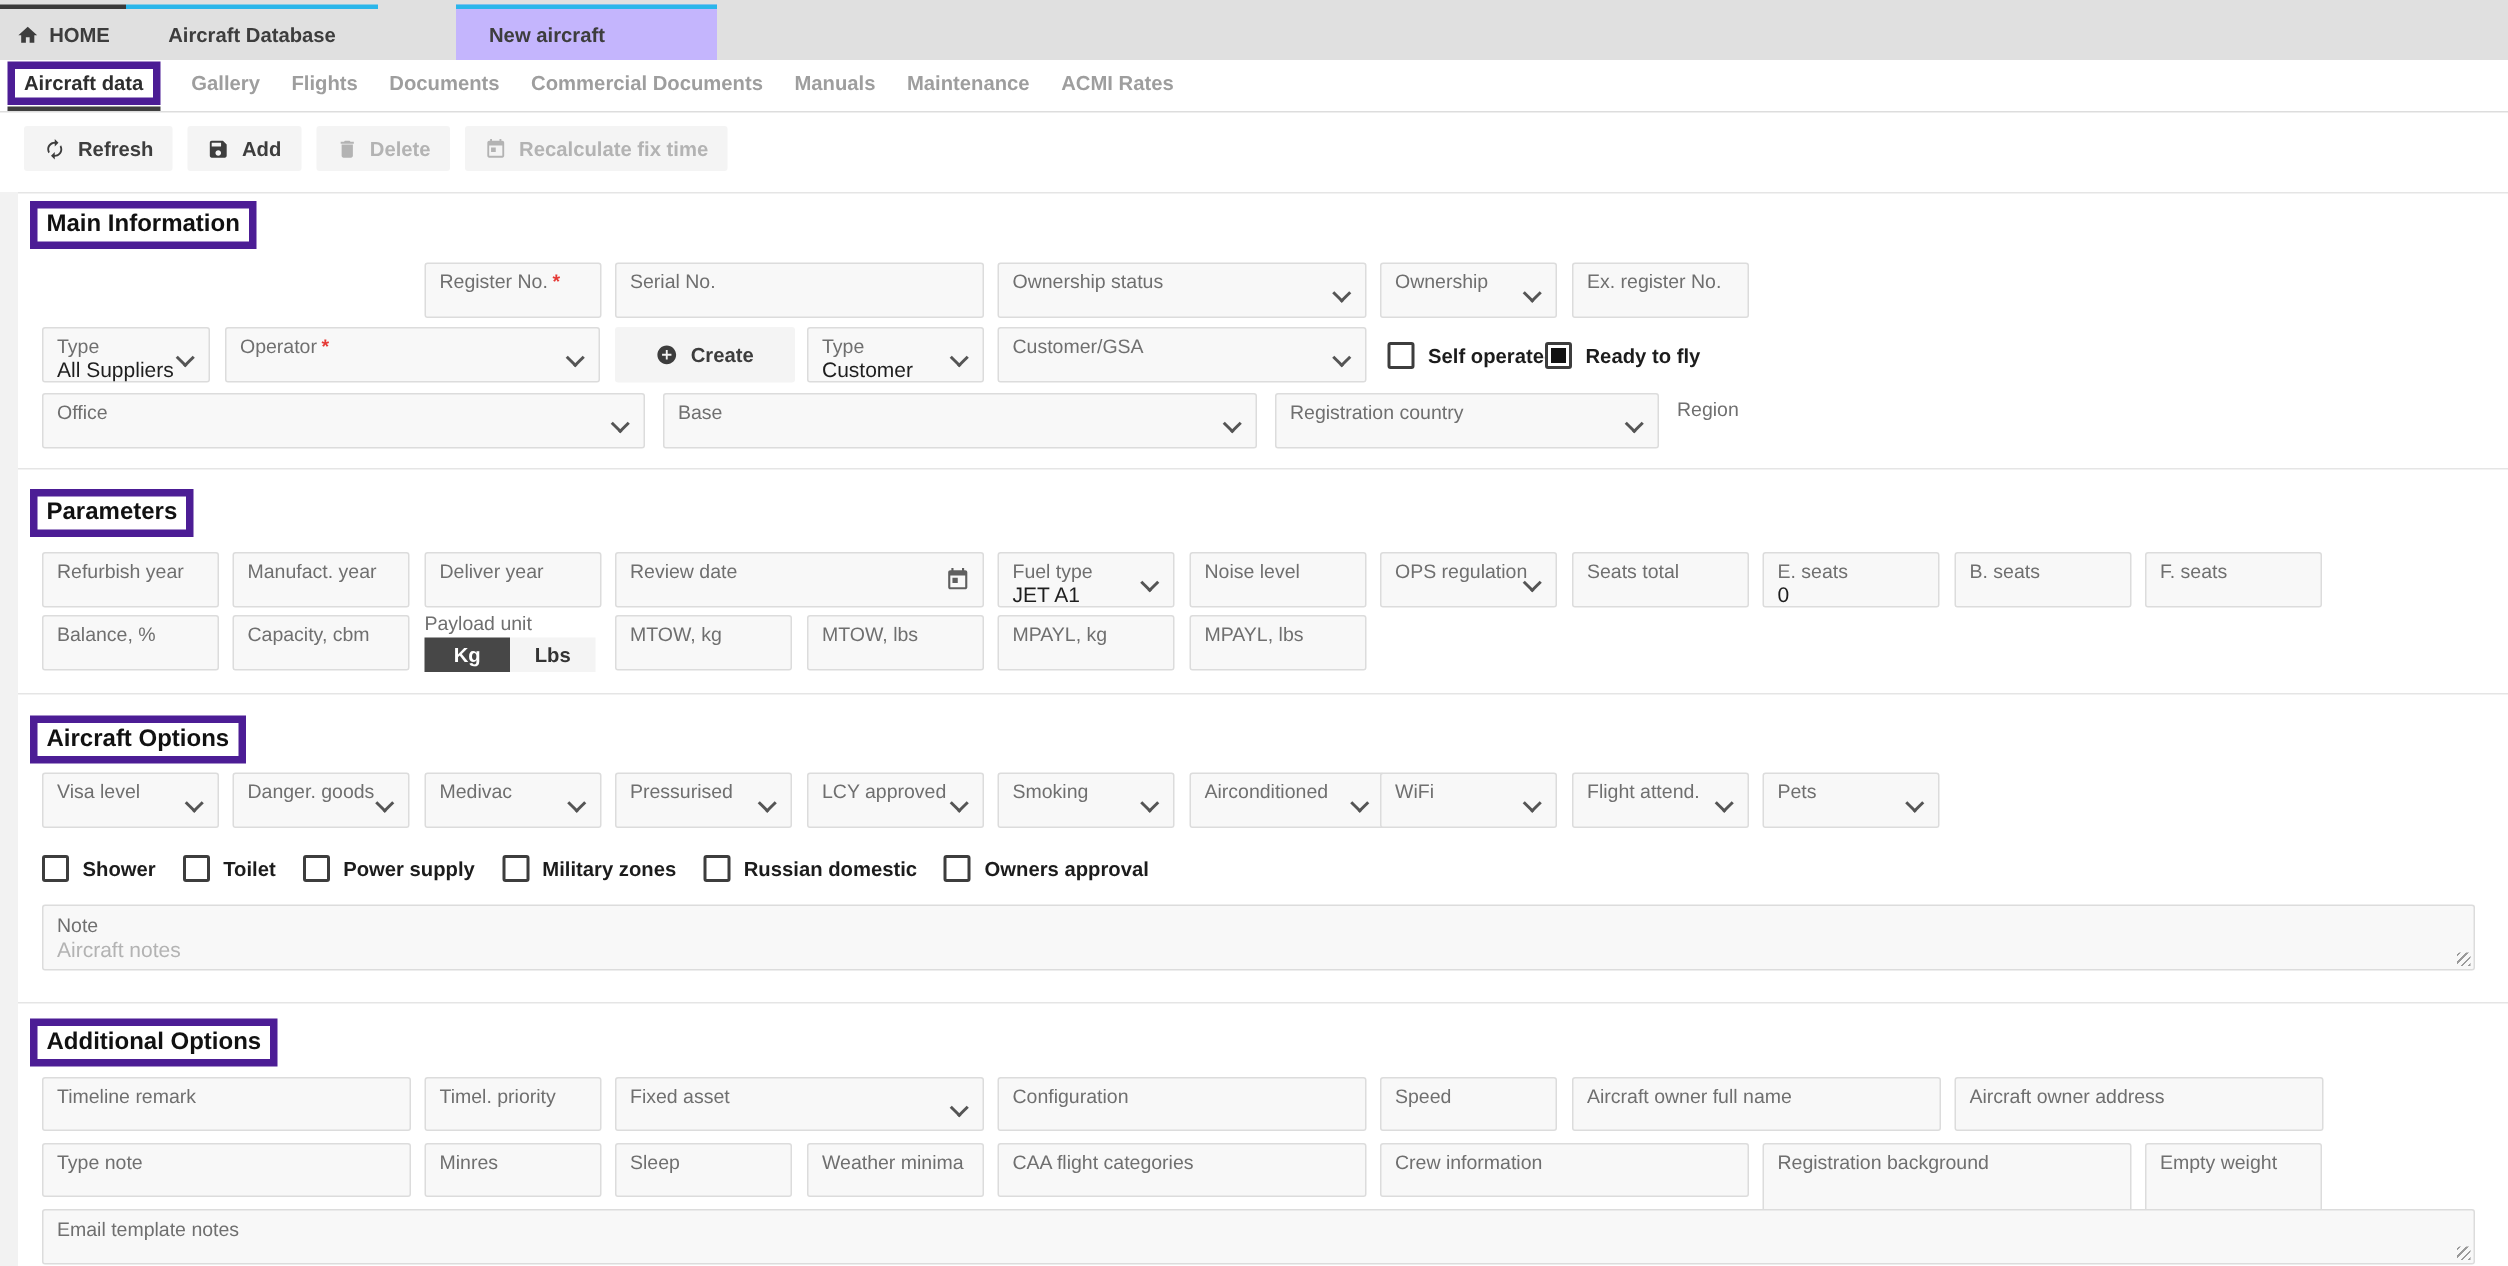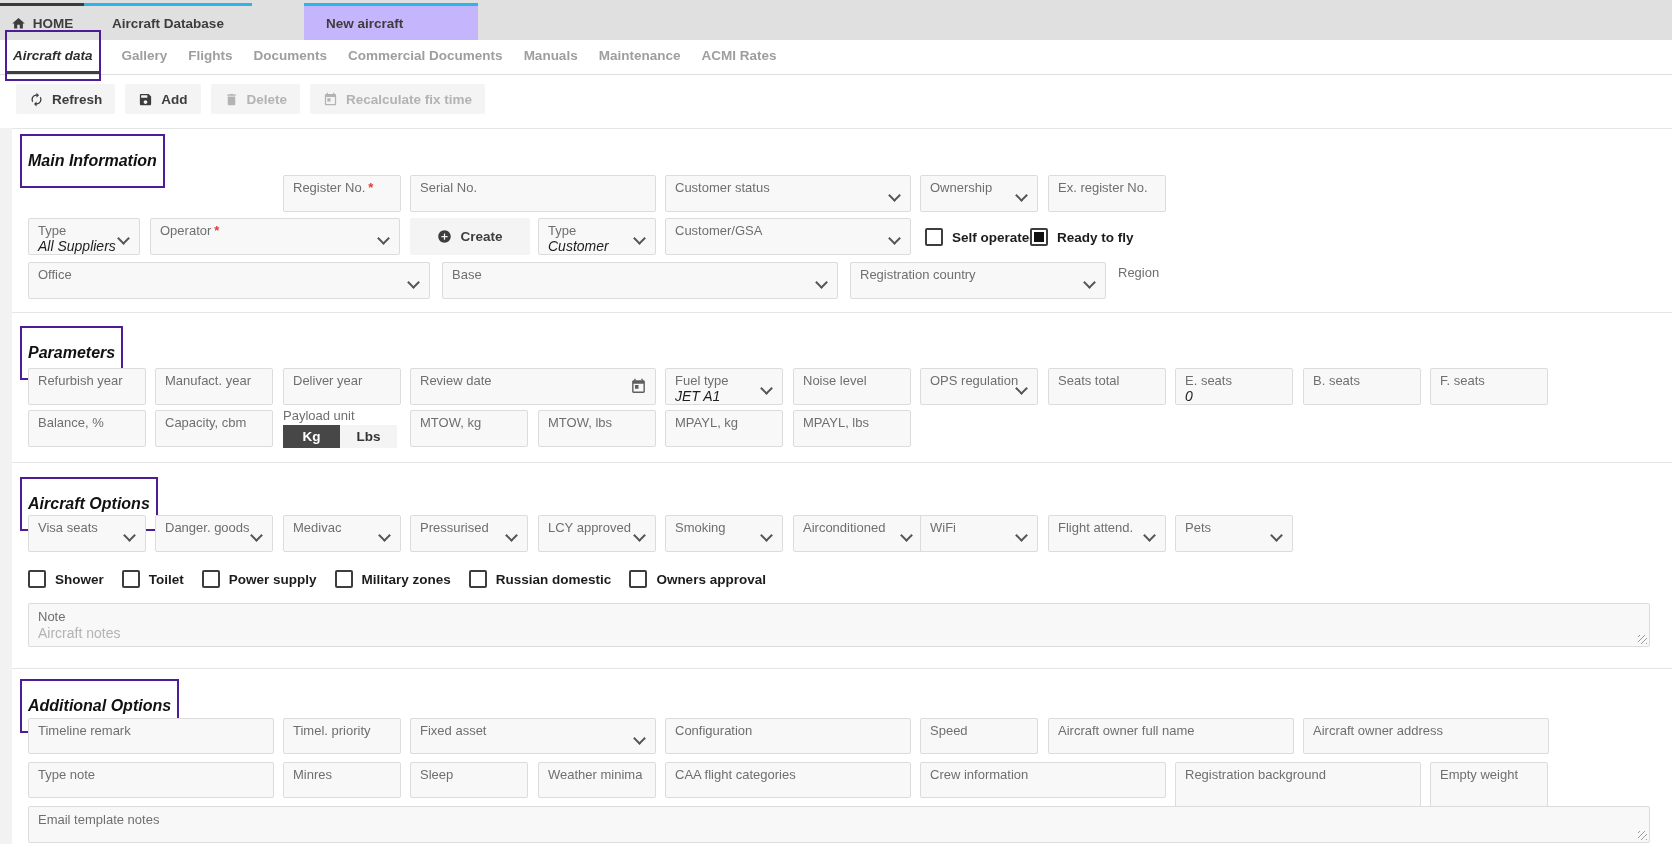--- a/index.html
+++ b/index.html
@@ -15,40 +15,40 @@
   .tab-db{left:84px;width:168px;border-top-color:#2ab6ea;}
   .tab-new{left:272px;width:174px;border-top-color:#2ab6ea;background:#c4b5fd;justify-content:flex-start;padding-left:22px;margin-left:32px;}
 
   
   .subbar{position:absolute;left:0;top:40px;width:1672px;height:35px;background:#fff;
           border-bottom:1px solid #ddd;box-sizing:border-box;display:flex;align-items:stretch;
           gap:21px;padding-left:5px;}
   .subtab{display:flex;align-items:center;font-weight:bold;font-size:13.5px;color:#9e9e9e;
           border-bottom:3px solid transparent;box-sizing:border-box;white-space:nowrap;}
   .subtab.active{color:#2e2e2e;border-bottom-color:#3f3f3f;}
-  .red-box{border:2px solid #4c1d95;padding:16px 6px;font-style:italic;}
+  .red-box{border:5px solid #4c1d95;padding:2px 6px;}
 
   
   .toolbar{position:absolute;left:16px;top:84px;display:flex;gap:10px;}
   .tbtn{display:flex;align-items:center;gap:8px;height:30px;padding:0 13px;background:#f4f4f4;
         border-radius:2px;font-weight:bold;font-size:13.5px;color:#3d3d3d;}
   .tbtn svg{fill:#3d3d3d;}
   .tbtn.disabled{color:#b3b3b3;}
   .tbtn.disabled svg{fill:#b3b3b3;}
 
   
   .gutter{position:absolute;left:0;top:128px;width:12px;height:716px;background:#f2f2f2;}
   .sep{position:absolute;left:12px;width:1660px;height:1px;background:#e5e5e5;}
   .section-title{position:absolute;font-weight:bold;font-size:16px;color:#111;white-space:nowrap;}
 
   
   .field{position:absolute;height:37px;background:#f8f8f8;border:1px solid #dcdcdc;border-radius:2px;
          box-sizing:border-box;padding:4px 9px 0;}
   .flabel{font-size:13px;color:#6f6f6f;line-height:15px;white-space:nowrap;overflow:hidden;}
-  .fvalue{font-size:14px;color:#1e1e1e;line-height:17px;white-space:nowrap;font-style:italic;}
+  .fvalue{font-size:14px;color:#1e1e1e;line-height:17px;white-space:nowrap;}
   .req{color:#e53935;margin-left:3px;font-weight:bold;}
   .chev{position:absolute;right:11px;top:15px;width:7px;height:7px;border-right:2px solid #555;
         border-bottom:2px solid #555;transform:rotate(45deg);}
   .plain-label{position:absolute;font-size:13px;color:#6f6f6f;white-space:nowrap;}
   .cal-icon{position:absolute;right:8px;top:9px;}
   .grip{position:absolute;right:2px;bottom:2px;width:9px;height:9px;
         background:repeating-linear-gradient(-45deg,#9a9a9a 0 1.2px,transparent 1.2px 3.6px);}
 
   
   .check{position:absolute;display:flex;align-items:center;gap:9px;font-weight:bold;
@@ -161,21 +161,21 @@
 
   <div class="section-title red-box" style="left:20px;top:134px"><span>Main Information</span></div>
 
   <div class="field" style="left:283px;top:175px;width:118px">
     <div class="flabel"><span>Register No.</span><span class="req">*</span></div>
   </div>
   <div class="field" style="left:410px;top:175px;width:246px">
     <div class="flabel"><span>Serial No.</span></div>
   </div>
   <div class="field" style="left:665px;top:175px;width:246px">
-    <div class="flabel"><span>Customer status</span></div>
+    <div class="flabel"><span>Ownership status</span></div>
     <span class="chev"></span>
   </div>
   <div class="field" style="left:920px;top:175px;width:118px">
     <div class="flabel"><span>Ownership</span></div>
     <span class="chev"></span>
   </div>
   <div class="field" style="left:1048px;top:175px;width:118px">
     <div class="flabel"><span>Ex. register No.</span></div>
   </div>
 
@@ -289,21 +289,21 @@
   <div class="field" style="left:665px;top:410px;width:118px">
     <div class="flabel"><span>MPAYL, kg</span></div>
   </div>
   <div class="field" style="left:793px;top:410px;width:118px">
     <div class="flabel"><span>MPAYL, lbs</span></div>
   </div>
 
   <div class="section-title red-box" style="left:20px;top:477px"><span>Aircraft Options</span></div>
 
   <div class="field" style="left:28px;top:515px;width:118px">
-    <div class="flabel"><span>Visa seats</span></div>
+    <div class="flabel"><span>Visa level</span></div>
     <span class="chev"></span>
   </div>
   <div class="field" style="left:155px;top:515px;width:118px">
     <div class="flabel"><span>Danger. goods</span></div>
     <span class="chev"></span>
   </div>
   <div class="field" style="left:283px;top:515px;width:118px">
     <div class="flabel"><span>Medivac</span></div>
     <span class="chev"></span>
   </div>

